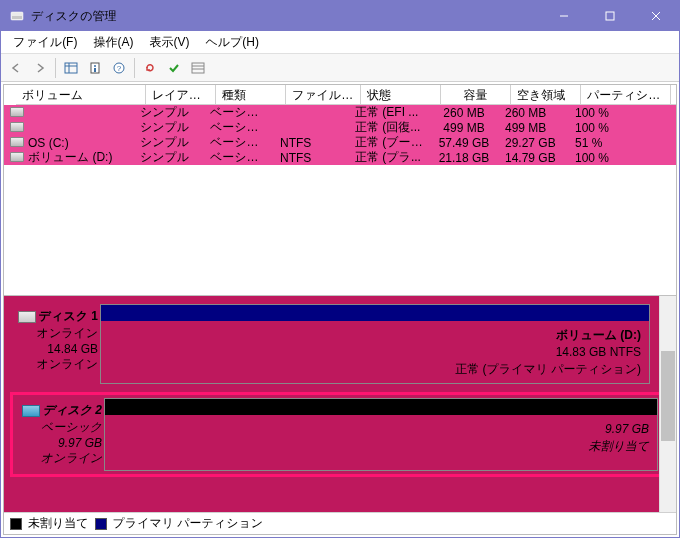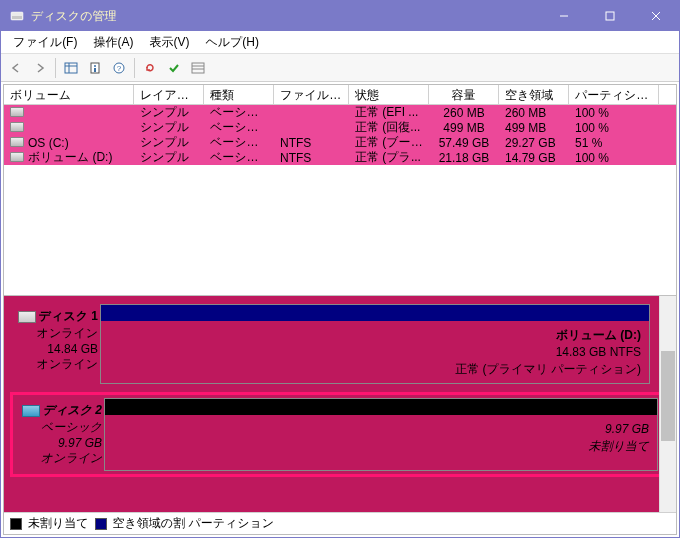--- a/index.html
+++ b/index.html
@@ -13,21 +13,21 @@
     height: 538px;
     overflow: hidden;
     display: flex;
     flex-direction: column;
     border: 1px solid #7a7ac8;
   }
   
   .titlebar {
     height: 30px;
     background: #7a7ac8;
-    color: #fef9c3;
+    color: #000000;
     display: flex;
     align-items: center;
     padding: 0 0 0 8px;
     flex-shrink: 0;
   }
   .titlebar .tb-icon { width: 16px; height: 16px; margin-right: 6px; display: flex; align-items: center; justify-content: center; }
   .titlebar .title { flex: 1; font-size: 12px; }
   .titlebar .win-btn {
     width: 46px; height: 30px; display: flex; align-items: center; justify-content: center;
     color: #fff; font-family: "Segoe UI Symbol", sans-serif; font-size: 10px;
@@ -64,21 +64,21 @@
     flex: 1; display: flex; flex-direction: column; min-height: 0;
     border: 1px solid #bcbcbc; margin: 2px;
   }
   
   .vol-pane {
     background: #fff;
     display: flex; flex-direction: column;
     border-bottom: 1px solid #c0c0c0;
   }
   .vol-header {
-    display: flex; height: 20px; background: #fff; border-bottom: 1px solid #d0d0d0;
+    display: flex; height: 20px; background: #fff; border-bottom: 1px solid #d0d0d0; margin-left: 12px;
   }
   .vol-header .col {
     border-right: 1px solid #d0d0d0; padding: 2px 6px; font-size: 12px;
     overflow: hidden; white-space: nowrap; text-overflow: ellipsis;
   }
   .vol-rows { background: #ec4899; }
   .vol-row { display: flex; height: 15px; align-items: center; }
   .vol-row .cell {
     padding: 0 6px; overflow: hidden; white-space: nowrap; text-overflow: ellipsis;
     font-size: 12px;
@@ -312,16 +312,16 @@
       </div>
     <div class="disk-scroll">
       <div class="thumb"></div>
     </div>
   </div>
 
   <div class="legend">
     <span class="sw black"></span>
     <span>未割り当て</span>
     <span class="sw navy"></span>
-    <span>空き領域の割 パーティション</span>
+    <span>プライマリ パーティション</span>
   </div>
 
 </div>
 
 </body></html>

